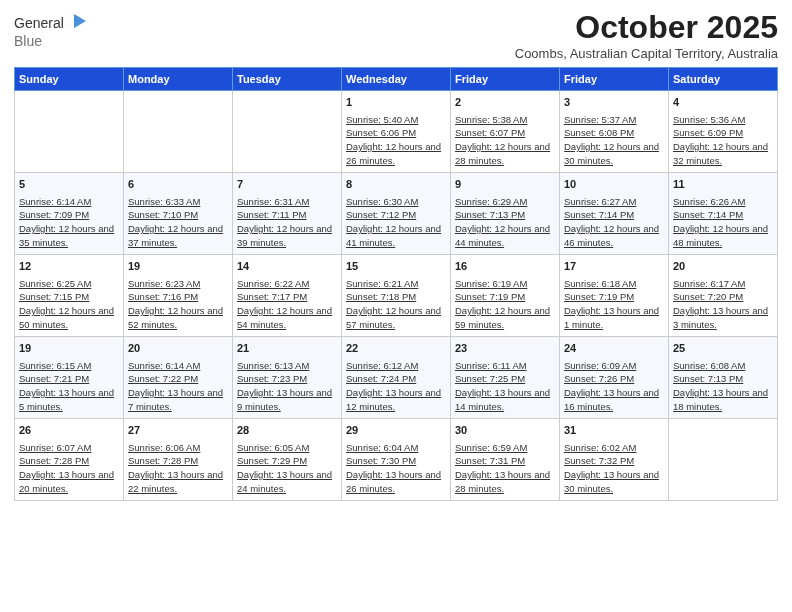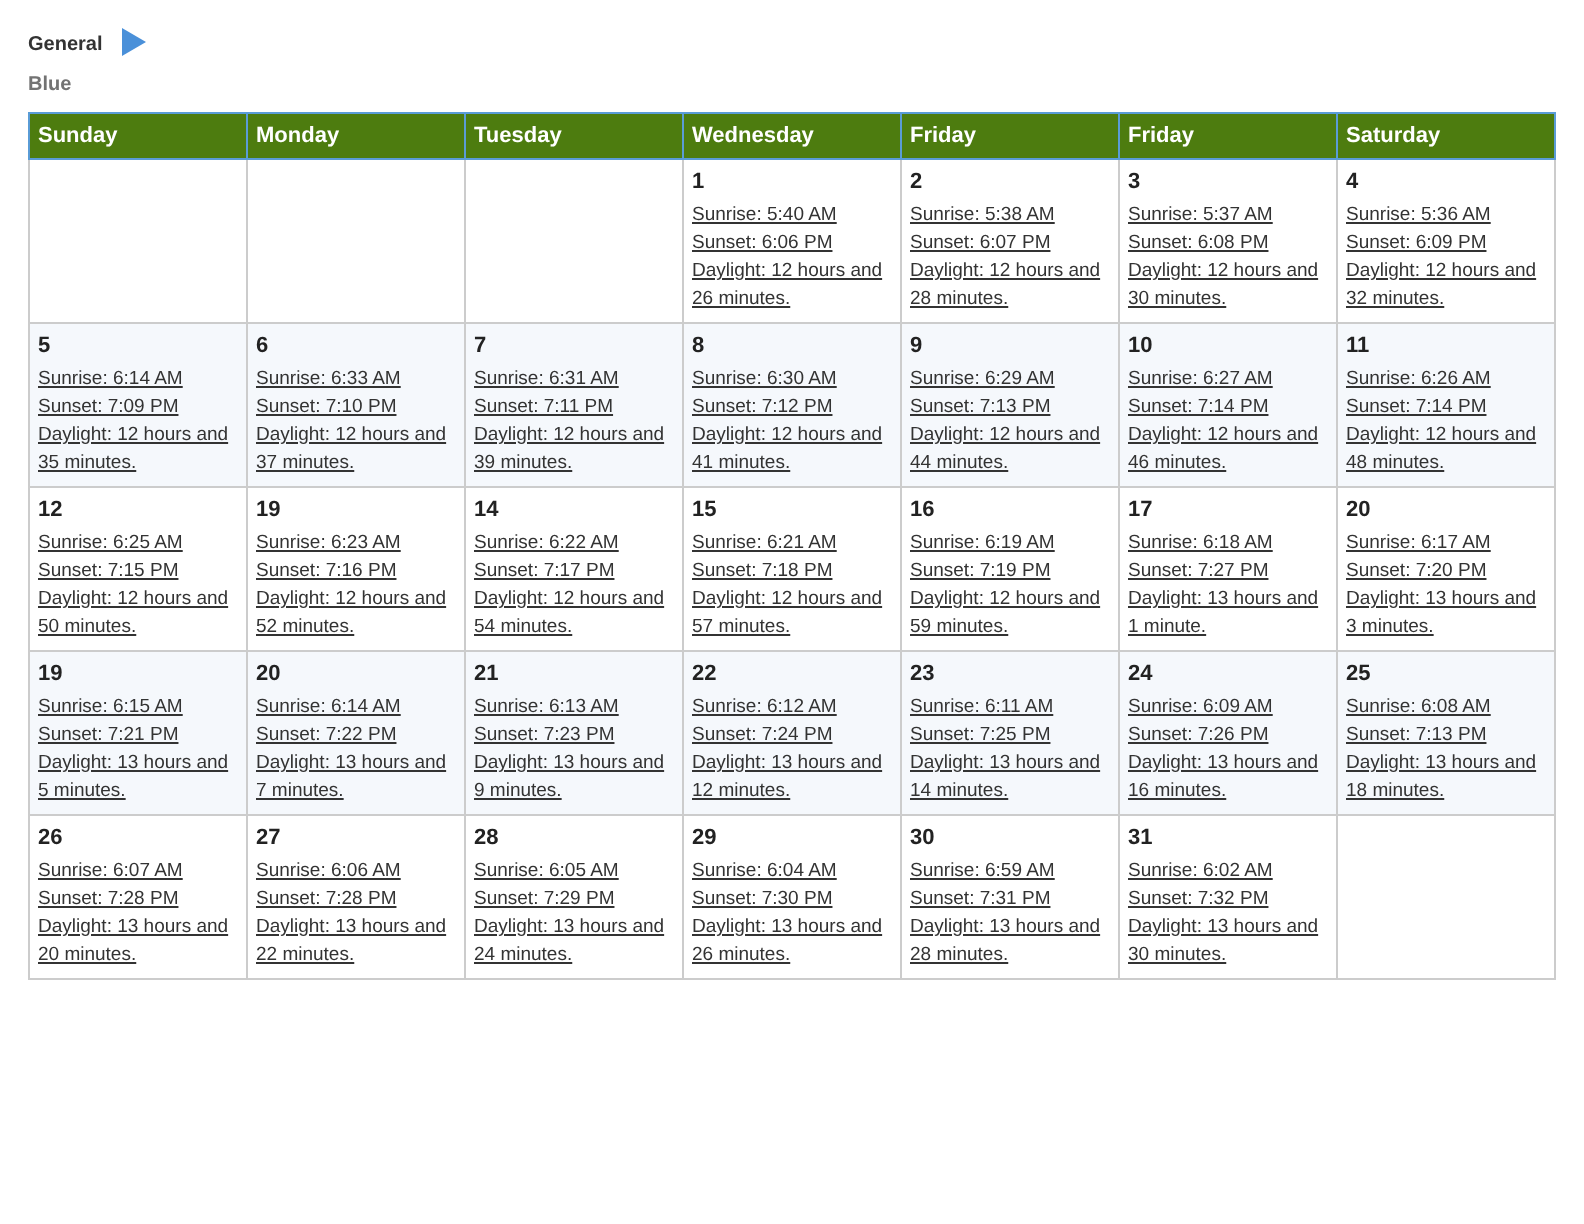--- a/index.html
+++ b/index.html
@@ -21,22 +21,22 @@
       justify-content: space-between;
       align-items: flex-start;
       margin-bottom: 2px;
     }
     .logo {
       display: flex;
       align-items: center;
       margin-top: 4px;
     }
     .logo-text {
-      font-size: 10px;
-      font-weight: bold;
+      font-size: 14px;
+      font-weight: normal;
       color: #333;
       line-height: 1.2;
     }
     .logo-icon {
       width: 22px;
       height: 22px;
       margin-left: 2px;
       margin-top: -4px;
     }
     .title-block {
@@ -53,21 +53,21 @@
       color: #444;
       margin-top: 1px;
     }
     .calendar {
       width: 100%;
       border-collapse: collapse;
       margin-top: 6px;
       font-size: 10.5px;
     }
     .calendar thead tr th {
-      background: #4d7c0f;
+      background: #1d4ed8;
       color: #fff;
       font-size: 11px;
       font-weight: bold;
       padding: 5px 4px;
       text-align: left;
       border: 1px solid #5a9cd6;
     }
     .calendar tbody tr td {
       vertical-align: top;
       padding: 4px 4px;
@@ -109,20 +109,24 @@
         <div style="display:flex;align-items:center;">
           <span class="logo-text">General</span>
 
           <svg class="logo-icon" viewBox="0 0 22 22" xmlns="http://www.w3.org/2000/svg">
             <polygon points="8,4 20,11 8,18" fill="#4a90d9"></polygon>
           </svg>
         </div>
         <span class="logo-text" style="color:#737373;">Blue</span>
       </div>
     </div>
+    <div class="title-block">
+      <div class="month-title">October 2025</div>
+      <div class="subtitle">Coombs, Australian Capital Territory, Australia</div>
+    </div>
   </div>
 
   <table class="calendar">
     <thead>
       <tr>
 
       <th>Sunday</th>
           <th>Monday</th>
           <th>Tuesday</th>
           <th>Wednesday</th>
@@ -248,21 +252,21 @@
           <td>
             <span class="day-num">16</span>
             <div class="day-info">Sunrise: 6:19 AM
 Sunset: 7:19 PM
 Daylight: 12 hours
 and 59 minutes.</div>
           </td>
           <td>
             <span class="day-num">17</span>
             <div class="day-info">Sunrise: 6:18 AM
-Sunset: 7:27 PM
+Sunset: 7:19 PM
 Daylight: 13 hours
 and 1 minute.</div>
           </td>
           <td>
             <span class="day-num">20</span>
             <div class="day-info">Sunrise: 6:17 AM
 Sunset: 7:20 PM
 Daylight: 13 hours
 and 3 minutes.</div>
           </td>

